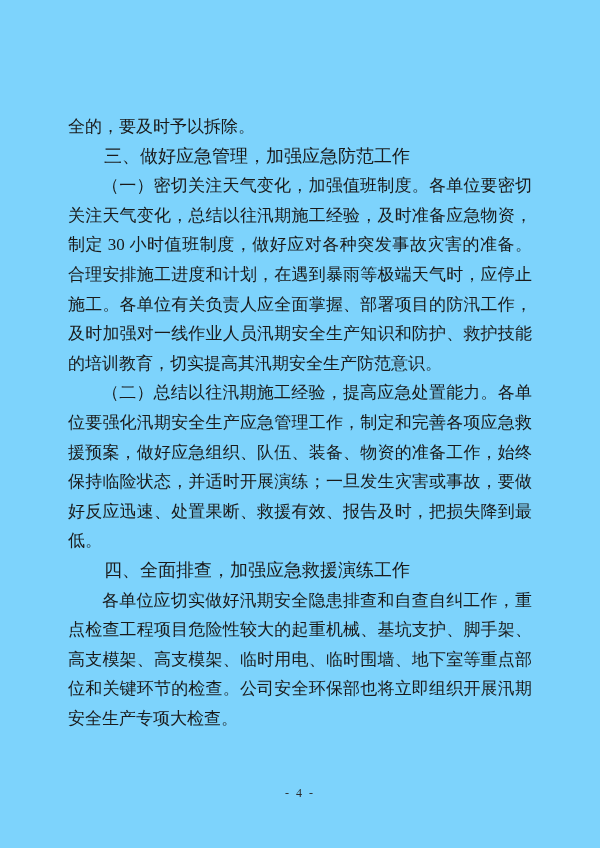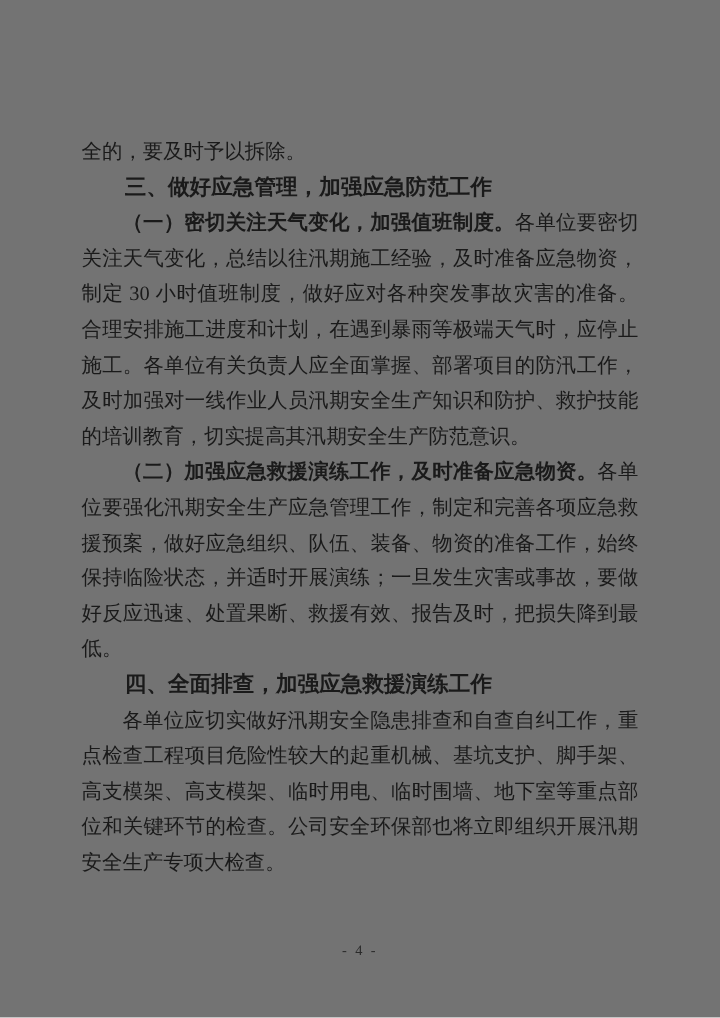--- a/index.html
+++ b/index.html
@@ -8,44 +8,44 @@
     width: 600px;
     height: 848px;
     position: relative;
     overflow: hidden;
     font-family: "Liberation Serif", "DejaVu Serif", serif;
     color: #1a1a1a;
   }
   .page {
     position: absolute;
     inset: 0;
-    background: #737373;
+    background: #7dd3fc;
   }
   .content {
     position: absolute;
     left: 68px;
     top: 112px;
     width: 464px;
   }
   .content p {
     font-size: 17px;
     line-height: 29.6px;
     text-align: justify;
     text-justify: inter-ideograph;
     word-break: break-all;
   }
   p.continuation { text-indent: 0; }
   p.paragraph { text-indent: 2em; }
   p.heading {
     text-indent: 2em;
-    font-weight: bold;
+    font-weight: normal;
     font-family: "Liberation Sans", "DejaVu Sans", sans-serif;
     font-size: 18px;
   }
-  .lead { font-weight: bold; margin-top: 48px; }
+  .lead { font-weight: normal; margin-top: 48px; }
   .footer {
     position: absolute;
     top: 783px;
     left: 0;
     width: 600px;
     text-align: center;
   }
   .page-number {
     font-size: 12px;
     letter-spacing: 2px;
@@ -53,20 +53,20 @@
   }
 </style>
 </head>
 <body>
 
 <div class="page">
   <div class="content" id="doc-content">
       <p class="continuation">全的，要及时予以拆除。</p>
       <p class="heading">三、做好应急管理，加强应急防范工作</p>
       <p class="paragraph"><span class="lead">（一）密切关注天气变化，加强值班制度。</span><span>各单位要密切关注天气变化，总结以往汛期施工经验，及时准备应急物资，制定 30 小时值班制度，做好应对各种突发事故灾害的准备。合理安排施工进度和计划，在遇到暴雨等极端天气时，应停止施工。各单位有关负责人应全面掌握、部署项目的防汛工作，及时加强对一线作业人员汛期安全生产知识和防护、救护技能的培训教育，切实提高其汛期安全生产防范意识。</span></p>
-      <p class="paragraph"><span class="lead">（二）加强应急救援演练工作，及时准备应急物资。</span><span>各单位要强化汛期安全生产应急管理工作，制定和完善各项应急救援预案，做好应急组织、队伍、装备、物资的准备工作，始终保持临险状态，并适时开展演练；一旦发生灾害或事故，要做好反应迅速、处置果断、救援有效、报告及时，把损失降到最低。</span></p>
+      <p class="paragraph"><span class="lead">（二）总结以往汛期施工经验，提高应急处置能力。</span><span>各单位要强化汛期安全生产应急管理工作，制定和完善各项应急救援预案，做好应急组织、队伍、装备、物资的准备工作，始终保持临险状态，并适时开展演练；一旦发生灾害或事故，要做好反应迅速、处置果断、救援有效、报告及时，把损失降到最低。</span></p>
       <p class="heading">四、全面排查，加强应急救援演练工作</p>
       <p class="paragraph">各单位应切实做好汛期安全隐患排查和自查自纠工作，重点检查工程项目危险性较大的起重机械、基坑支护、脚手架、高支模架、高支模架、临时用电、临时围墙、地下室等重点部位和关键环节的检查。公司安全环保部也将立即组织开展汛期安全生产专项大检查。</p>
     </div>
   <div class="footer">
     <span class="page-number">- 4 -</span>
   </div>
 </div>
 
 </body></html>

